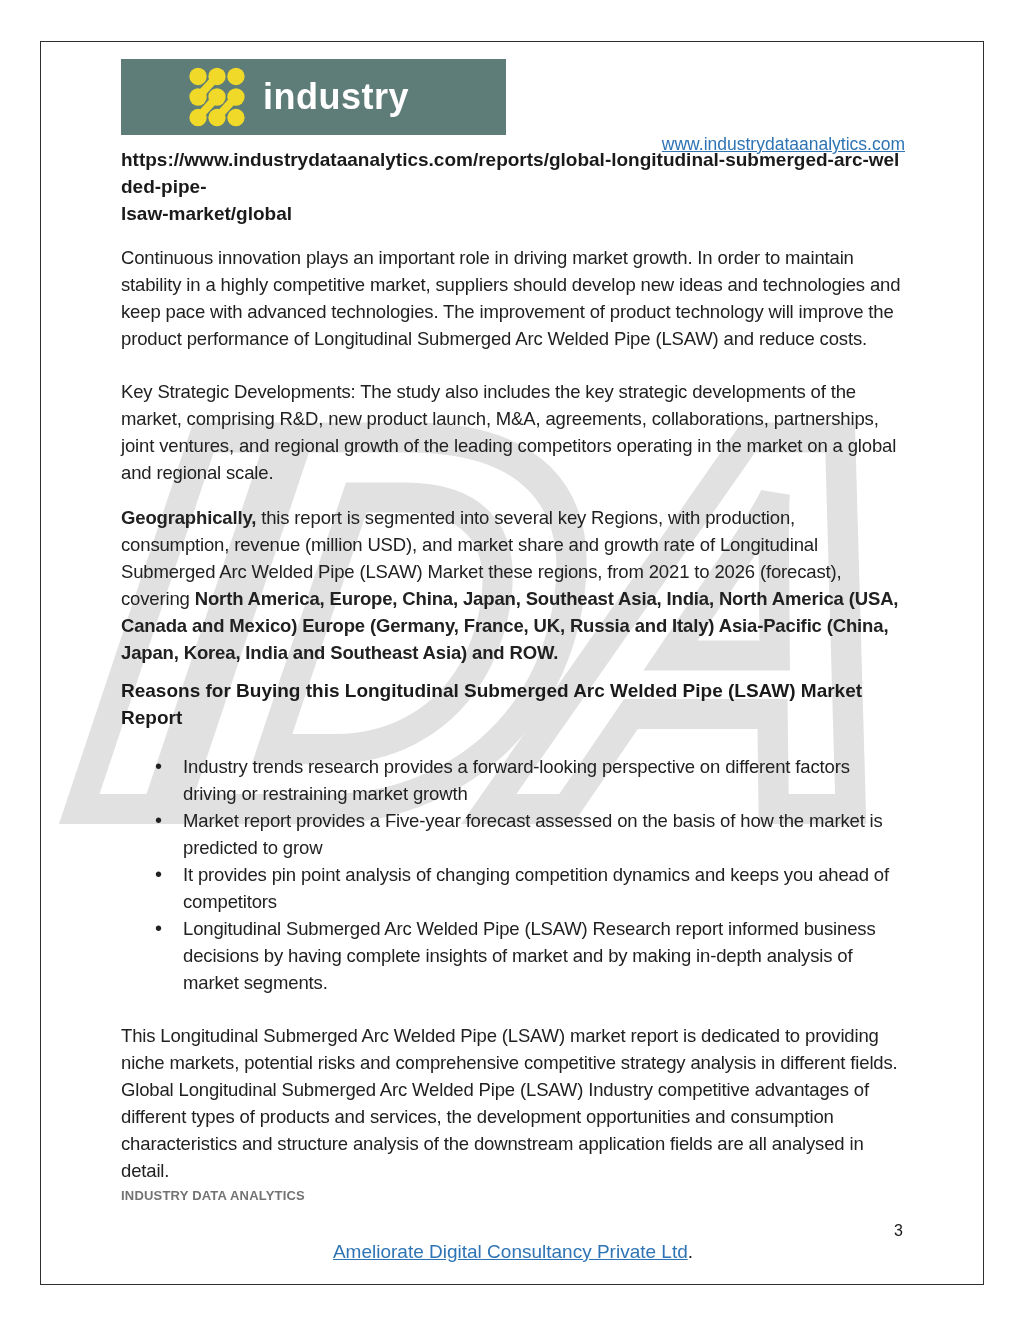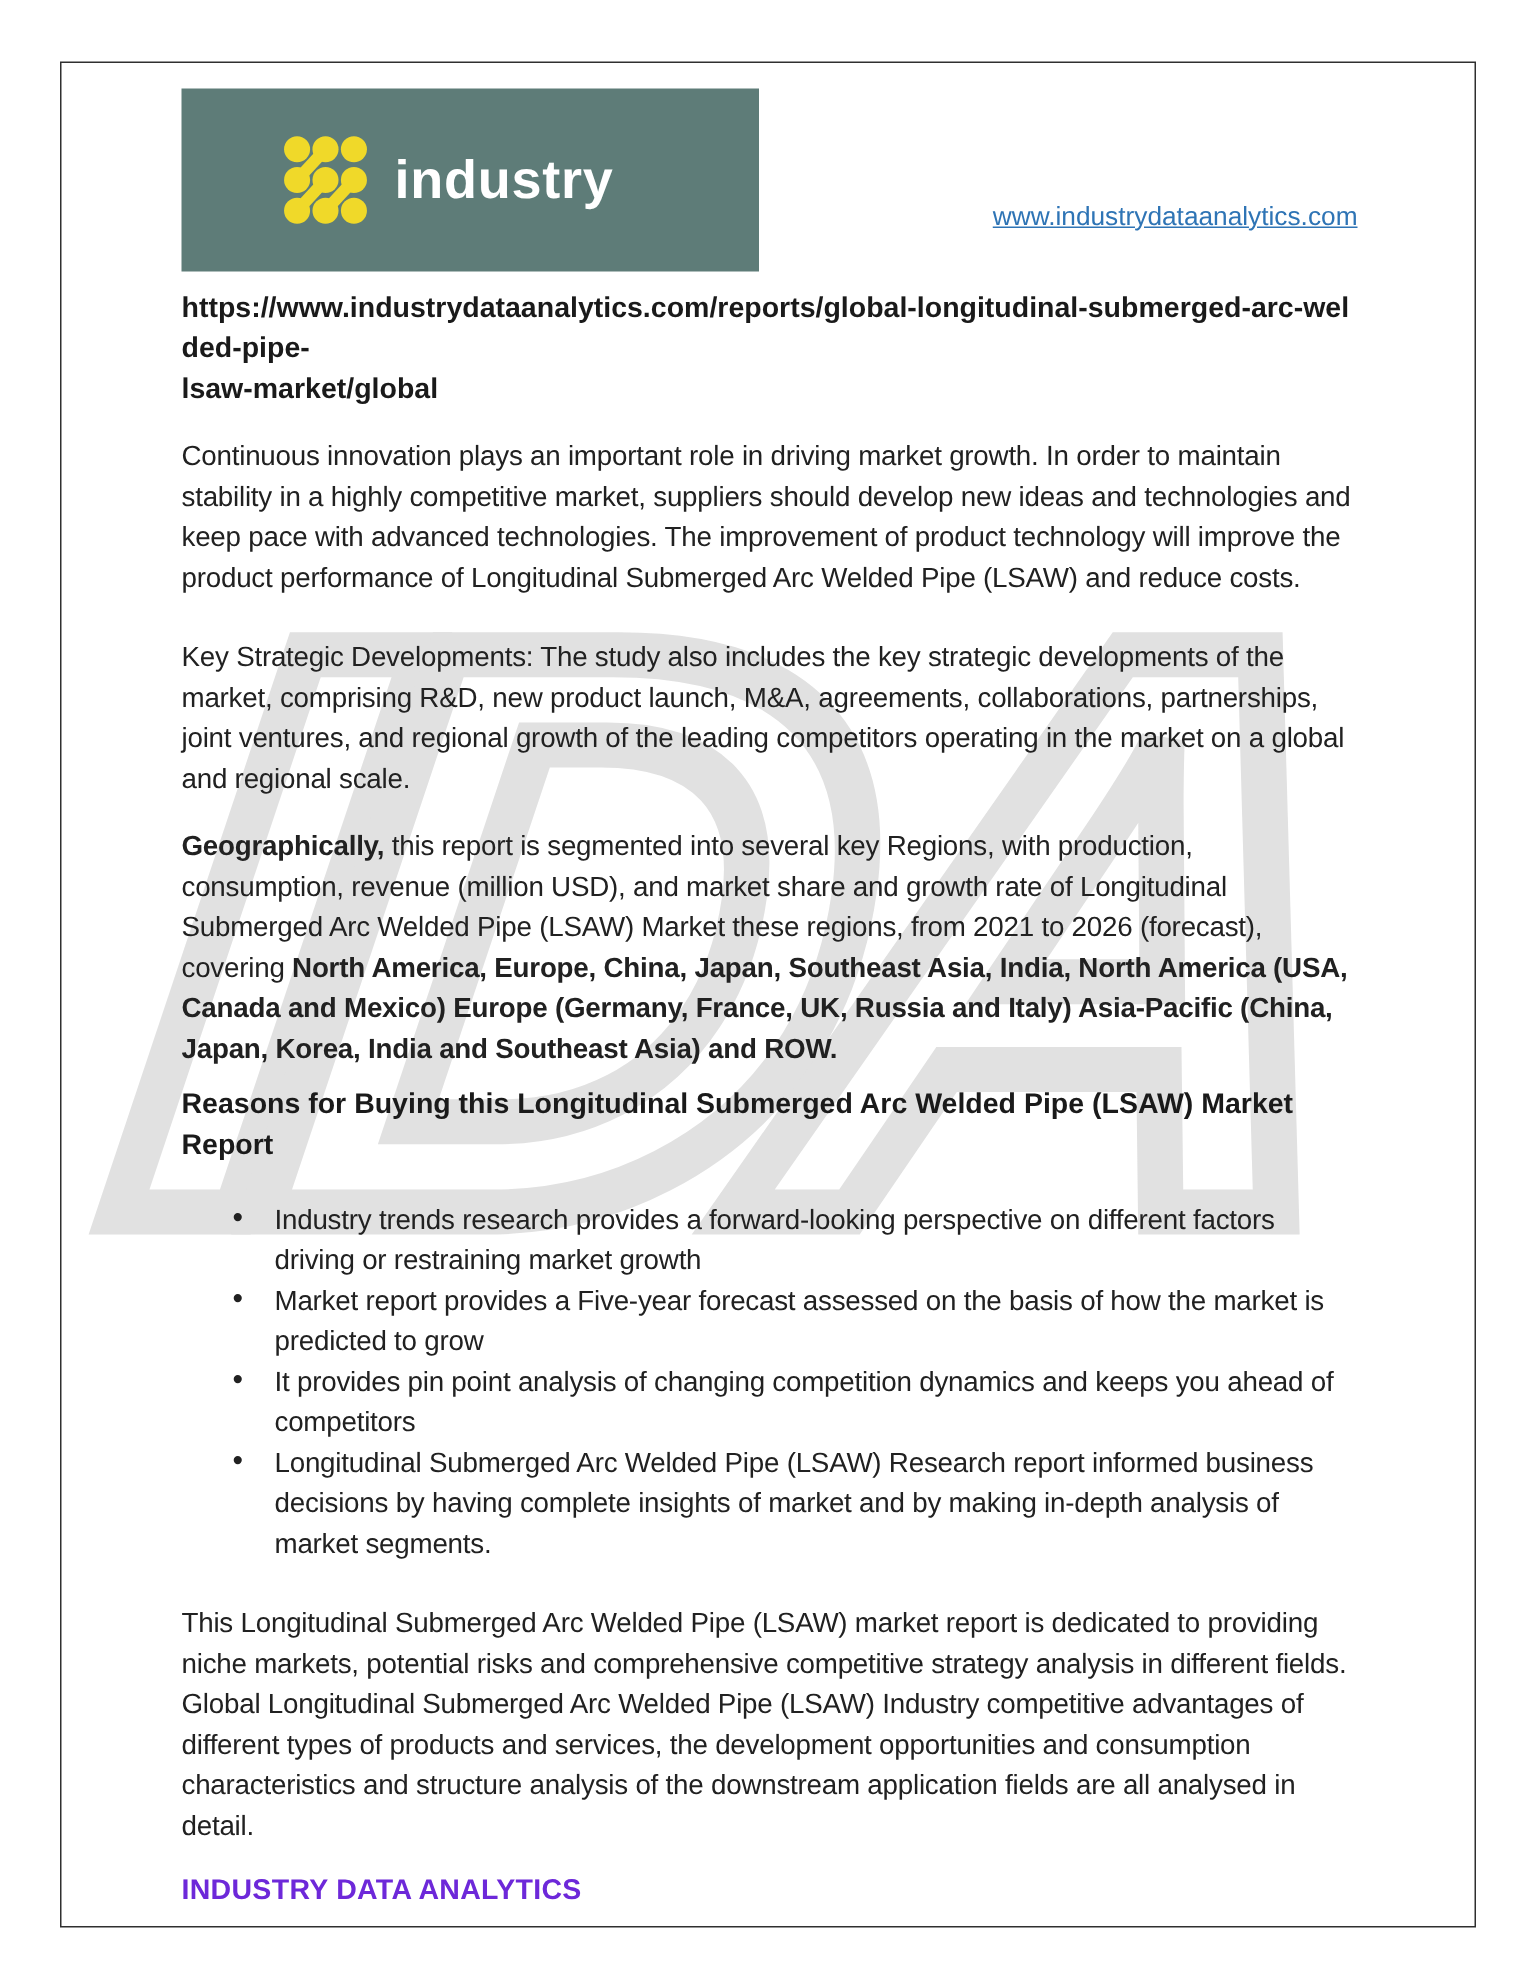--- a/index.html
+++ b/index.html
@@ -30,21 +30,21 @@
     user-select: none;
     white-space: nowrap;
   }
   .content {
     position: relative; z-index: 1;
     padding: 17px 78px 0 80px;
     color: #212121;
   }
   
   .logo {
-    width: 385px; height: 122px;
+    width: 385px; height: 76px;
     background: #5e7c78;
     display: flex; align-items: center;
     padding-left: 66px;
   }
   .logo-icon { width: 60px; height: 60px; flex: 0 0 auto; }
   .logo-text { margin-left: 16px; line-height: 1; }
   .logo-line1 {
     font-size: 36px; font-weight: 700; color: #ffffff;
     letter-spacing: 0.5px; display: block;
   }
@@ -90,23 +90,23 @@
     position: relative;
     font-size: 18.5px; line-height: 27px;
     letter-spacing: -0.15px;
   }
   ul.bullet-list li::before {
     content: "\2022";
     position: absolute; left: -28px; top: 0;
     font-size: 20px;
   }
   .brand-line {
-    margin-top: 20px;
-    font-size: 19px; font-weight: 700;
-    letter-spacing: 0.2px; color: #6d28d9;
+    margin-top: 4px;
+    font-size: 13px; font-weight: 700;
+    letter-spacing: 0.2px; color: #737373;
   }
   
   .page-number {
     margin-top: 19px;
     text-align: right;
     font-size: 16px; color: #1a1a1a;
     padding-right: 2px;
   }
   .footer-link-row {
     margin-top: 1px;

